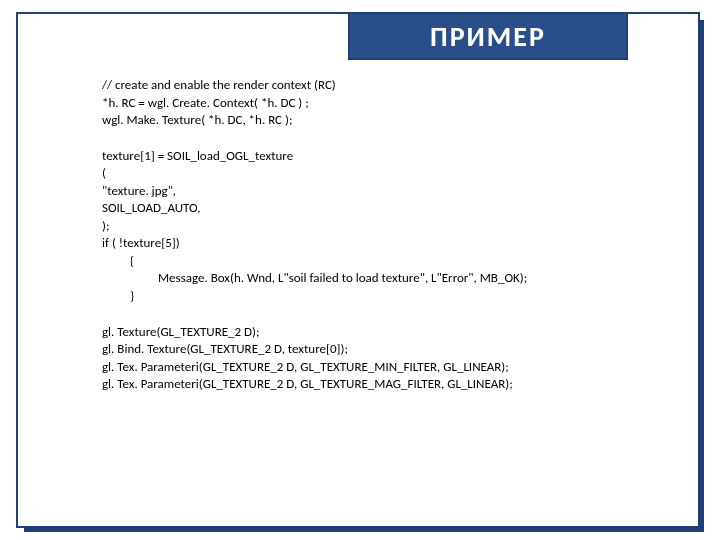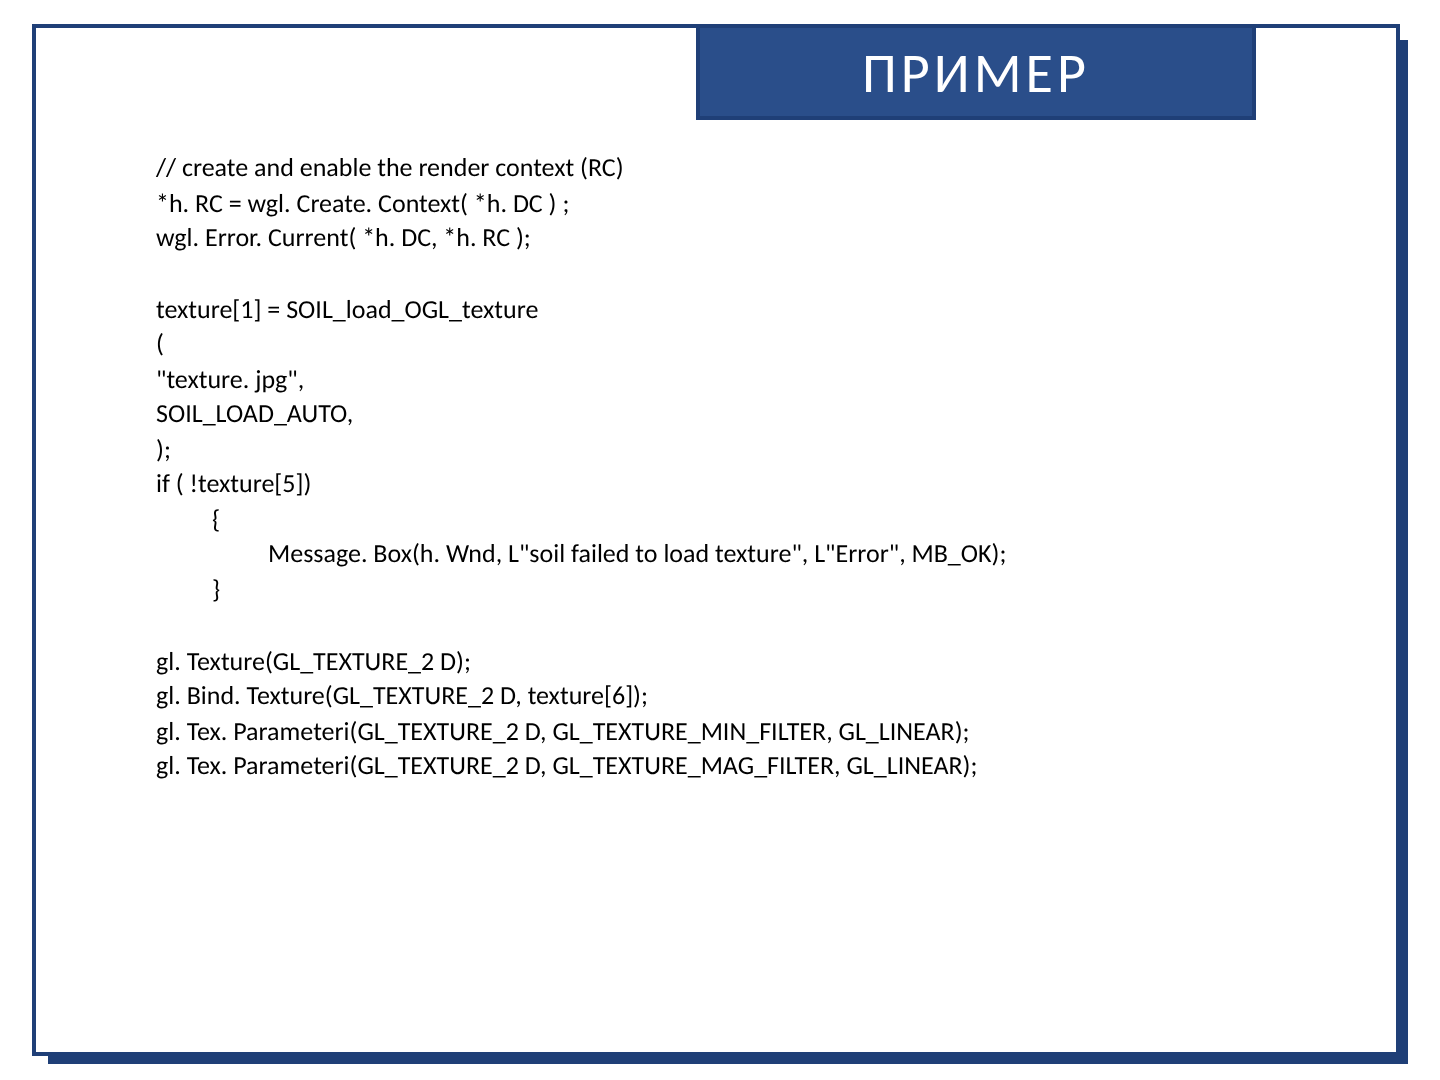--- a/index.html
+++ b/index.html
@@ -47,69 +47,69 @@
     width: 280px;
     height: 48px;
     background: #2a4e8a;
     border: 2px solid #1f3f77;
     color: #ffffff;
     display: flex;
     align-items: center;
     justify-content: center;
     font-size: 28px;
     letter-spacing: 2px;
-    font-weight: 400;
+    font-weight: 700;
     box-sizing: border-box;
   }
   .content {
     position: absolute;
     top: 62px;
     left: 60px;
     right: 40px;
     font-size: 13px;
     line-height: 1.35;
     color: #000000;
   }
   .block {
     margin-bottom: 18px;
   }
   .indent {
     padding-left: 28px;
   }
-  .line { white-space: pre; }
+  .line { white-space: pre; margin-left: 24px; }
 </style>
 </head>
 <body>
 
 <div class="slide">
   <div class="title-box">
     <span>ПРИМЕР</span>
   </div>
 
   <div class="content">
 
     <div class="block">
       <div class="line">// create and enable the render context (RC)</div>
       <div class="line">*h. RC = wgl. Create. Context( *h. DC ) ;</div>
-      <div class="line">wgl. Error. Current( *h. DC, *h. RC );</div>
+      <div class="line">wgl. Make. Texture( *h. DC, *h. RC );</div>
     </div>
 
     <div class="block">
       <div class="line">texture[1] = SOIL_load_OGL_texture</div>
       <div class="line">(</div>
       <div class="line">"texture. jpg",</div>
       <div class="line">SOIL_LOAD_AUTO,</div>
       <div class="line">);</div>
       <div class="line">if ( !texture[5])</div>
       <div class="line indent">{</div>
       <div class="line indent" style="padding-left:56px">Message. Box(h. Wnd, L"soil failed to load texture", L"Error", MB_OK);</div>
       <div class="line indent">}</div>
     </div>
 
     <div class="block">
       <div class="line">gl. Texture(GL_TEXTURE_2 D);</div>
-      <div class="line">gl. Bind. Texture(GL_TEXTURE_2 D, texture[6]);</div>
+      <div class="line">gl. Bind. Texture(GL_TEXTURE_2 D, texture[0]);</div>
       <div class="line">gl. Tex. Parameteri(GL_TEXTURE_2 D, GL_TEXTURE_MIN_FILTER, GL_LINEAR);</div>
       <div class="line">gl. Tex. Parameteri(GL_TEXTURE_2 D, GL_TEXTURE_MAG_FILTER, GL_LINEAR);</div>
     </div>
 
   </div>
 </div>
 
 </body></html>

